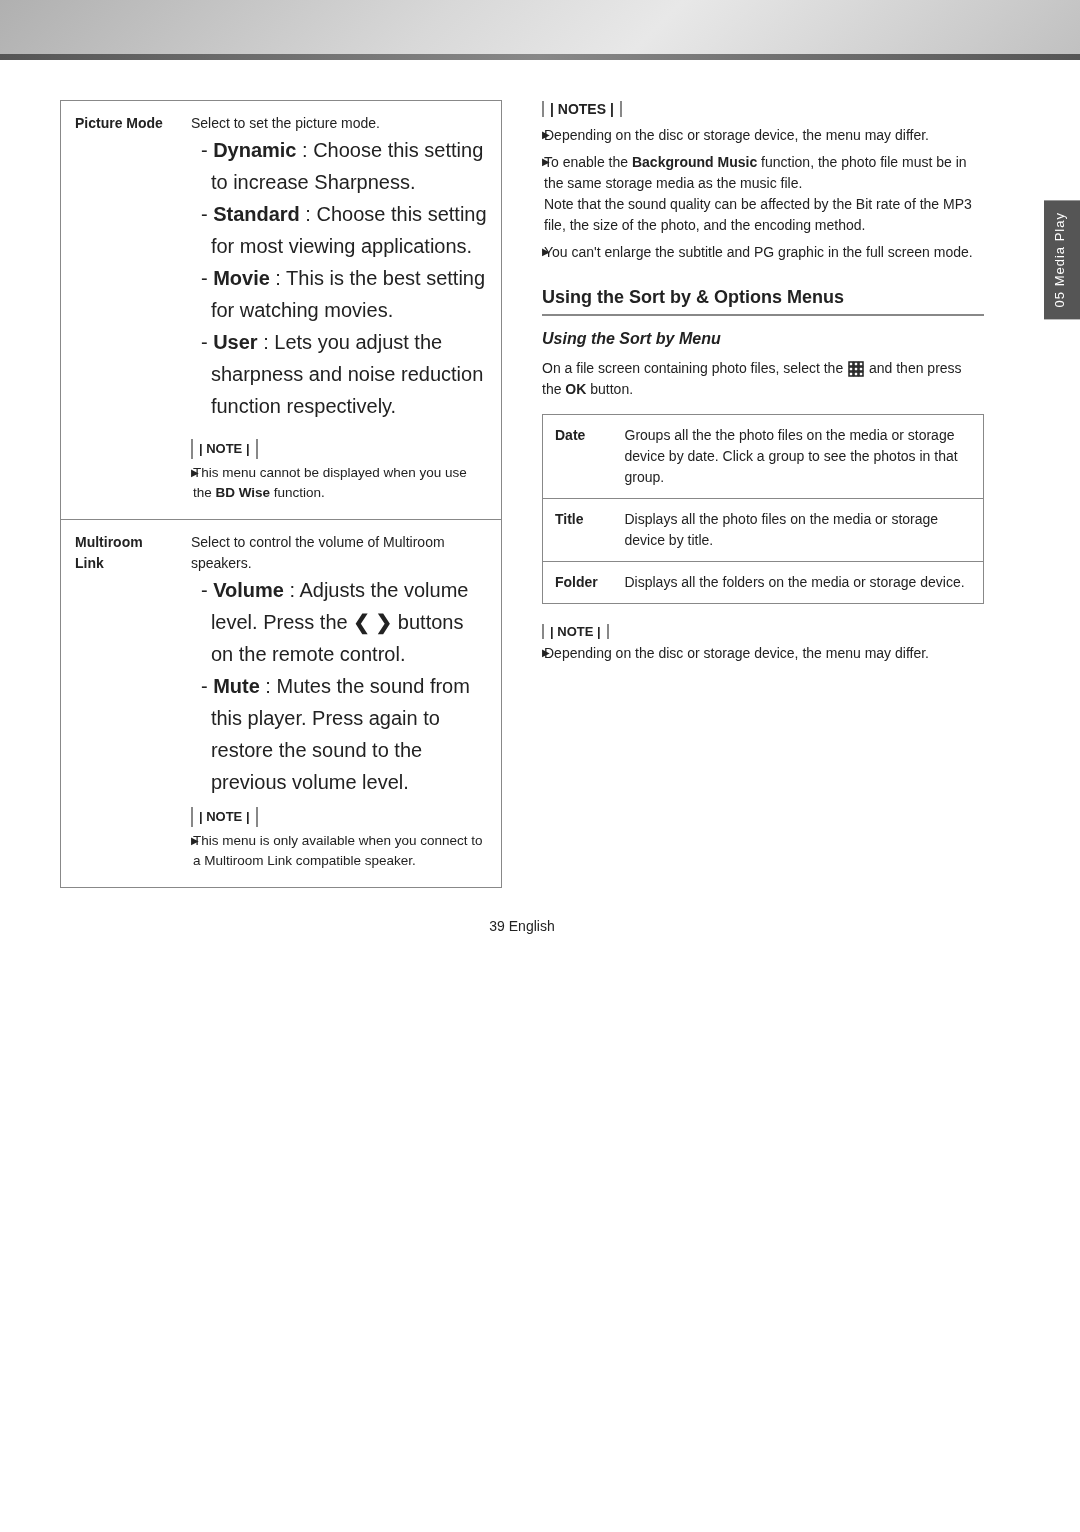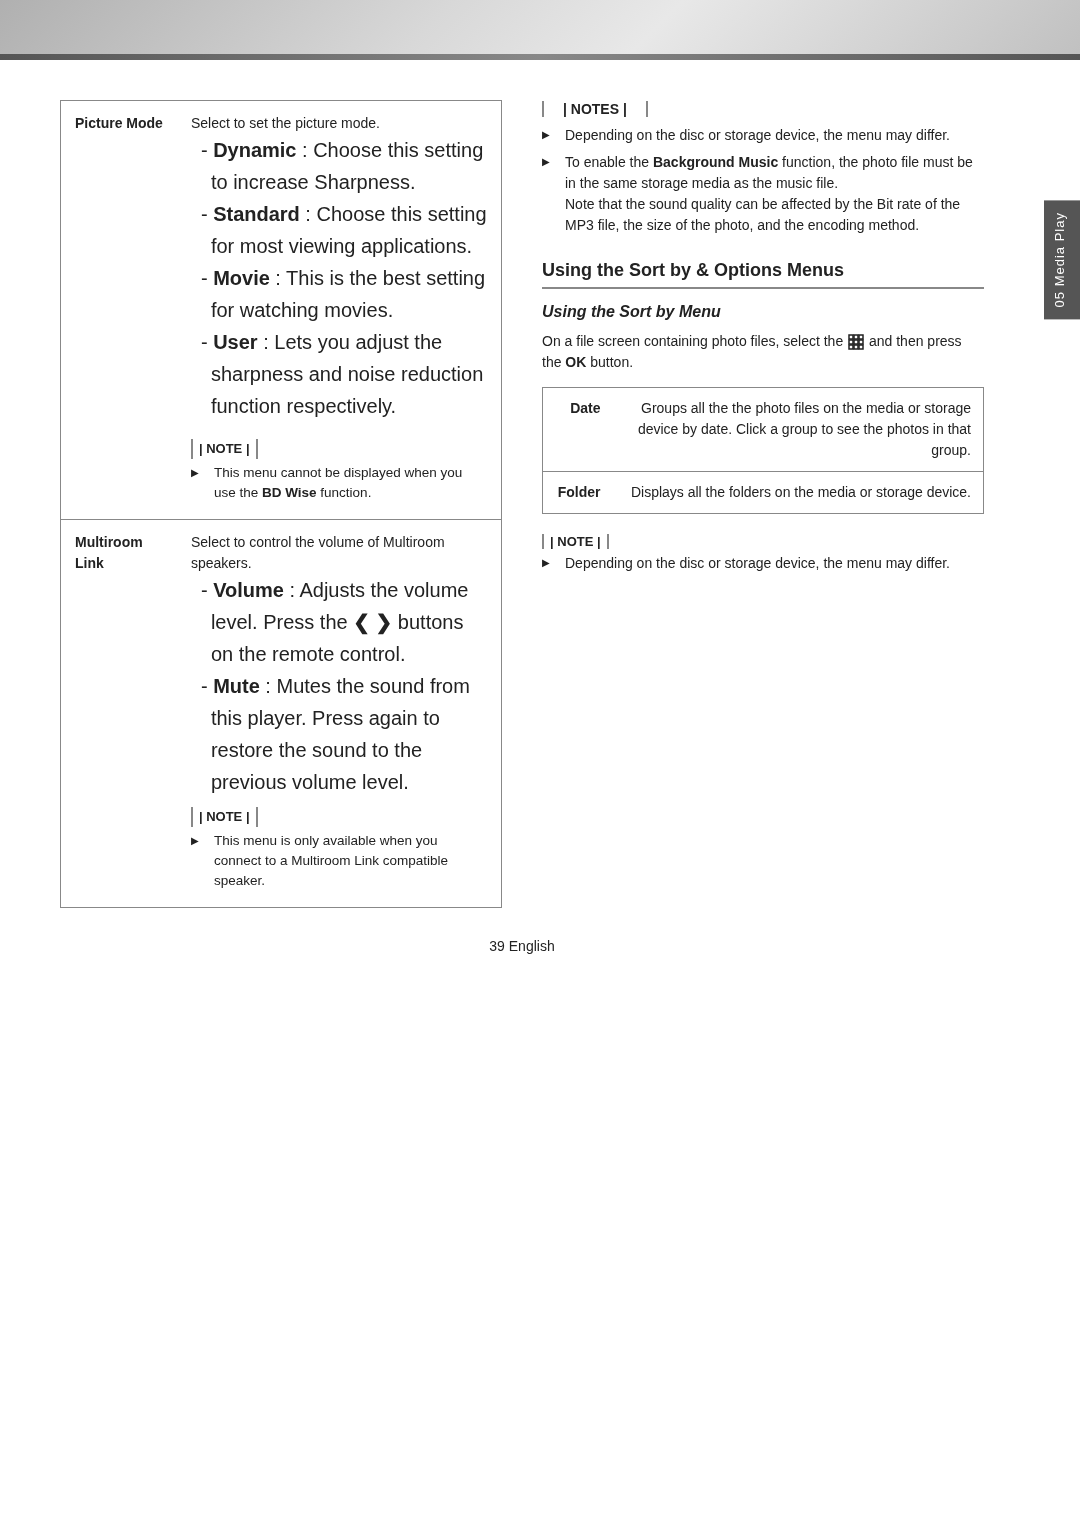--- a/index.html
+++ b/index.html
@@ -106,21 +106,21 @@
       font-size: 13px;
       font-weight: bold;
       border-left: 2px solid #888;
       border-right: 2px solid #888;
       padding: 0 6px;
       display: inline-block;
       margin-bottom: 4px;
     }
 
     .note-item {
-      padding-left: 23px;
+      padding-left: 2px;
       font-size: 13.5px;
       line-height: 1.5;
       margin-bottom: 4px;
       position: relative;
     }
 
     .note-item::before {
       content: '▶';
       font-size: 10px;
       position: absolute;
@@ -133,21 +133,21 @@
     
     .notes-section {
       margin-bottom: 24px;
     }
 
     .notes-title {
       font-weight: bold;
       font-size: 14px;
       border-left: 2px solid #888;
       border-right: 2px solid #888;
-      padding: 0 19px;
+      padding: 0 6px;
       display: inline-block;
       margin-bottom: 8px;
     }
 
     
     .section-heading {
       font-size: 18px;
       font-weight: bold;
       border-bottom: 2px solid #888;
       padding-bottom: 6px;
@@ -166,21 +166,20 @@
       line-height: 1.5;
       margin-bottom: 14px;
     }
 
     
     .sort-table {
       width: 100%;
       border-collapse: collapse;
       border: 1.5px solid #888;
       margin-bottom: 18px;
-      text-align: right;
     }
 
     .sort-table tr {
       border-bottom: 1.5px solid #888;
     }
 
     .sort-table tr:last-child {
       border-bottom: none;
     }
 
@@ -275,20 +274,23 @@
 
       <div class="notes-section">
         <span class="notes-title">| NOTES |</span>
         <div class="note-item" style="font-size:14px; line-height:1.5; margin-bottom:6px;">
           Depending on the disc or storage device, the menu may differ.
         </div>
         <div class="note-item" style="font-size:14px; line-height:1.5; margin-bottom:6px;">
           To enable the <span class="bold">Background Music</span> function, the photo file must be in the same storage media as the music file.<br>
           Note that the sound quality can be affected by the Bit rate of the MP3 file, the size of the photo, and the encoding method.
         </div>
+        <div class="note-item" style="font-size:14px; line-height:1.5; margin-bottom:6px;">
+          You can't enlarge the subtitle and PG graphic in the full screen mode.
+        </div>
       </div>
 
       <h2 class="section-heading">Using the Sort by &amp; Options Menus</h2>
 
       <h3 class="sub-heading">Using the Sort by Menu</h3>
 
       <p class="intro-text">
         On a file screen containing photo files, select the
         <svg class="grid-icon" viewBox="0 0 16 16" xmlns="http://www.w3.org/2000/svg">
           <rect x="1" y="1" width="4" height="4" fill="none" stroke="#222" stroke-width="1.5"></rect>
@@ -304,20 +306,24 @@
         and then press the <span class="bold">OK</span> button.
       </p>
 
       <table class="sort-table">
         <tbody>
             <tr>
           <td class="sort-label">Date</td>
           <td>Groups all the the photo files on the media or storage device by date. Click a group to see the photos in that group.</td>
         </tr>
         <tr>
+          <td class="sort-label">Title</td>
+          <td>Displays all the photo files on the media or storage device by title.</td>
+        </tr>
+        <tr>
           <td class="sort-label">Folder</td>
           <td>Displays all the folders on the media or storage device.</td>
         </tr>
       </tbody>
         </table>
 
       <div class="note-box">
         <span class="note-title">| NOTE |</span>
         <div class="note-item" style="font-size:14px; line-height:1.5;">
           Depending on the disc or storage device, the menu may differ.

